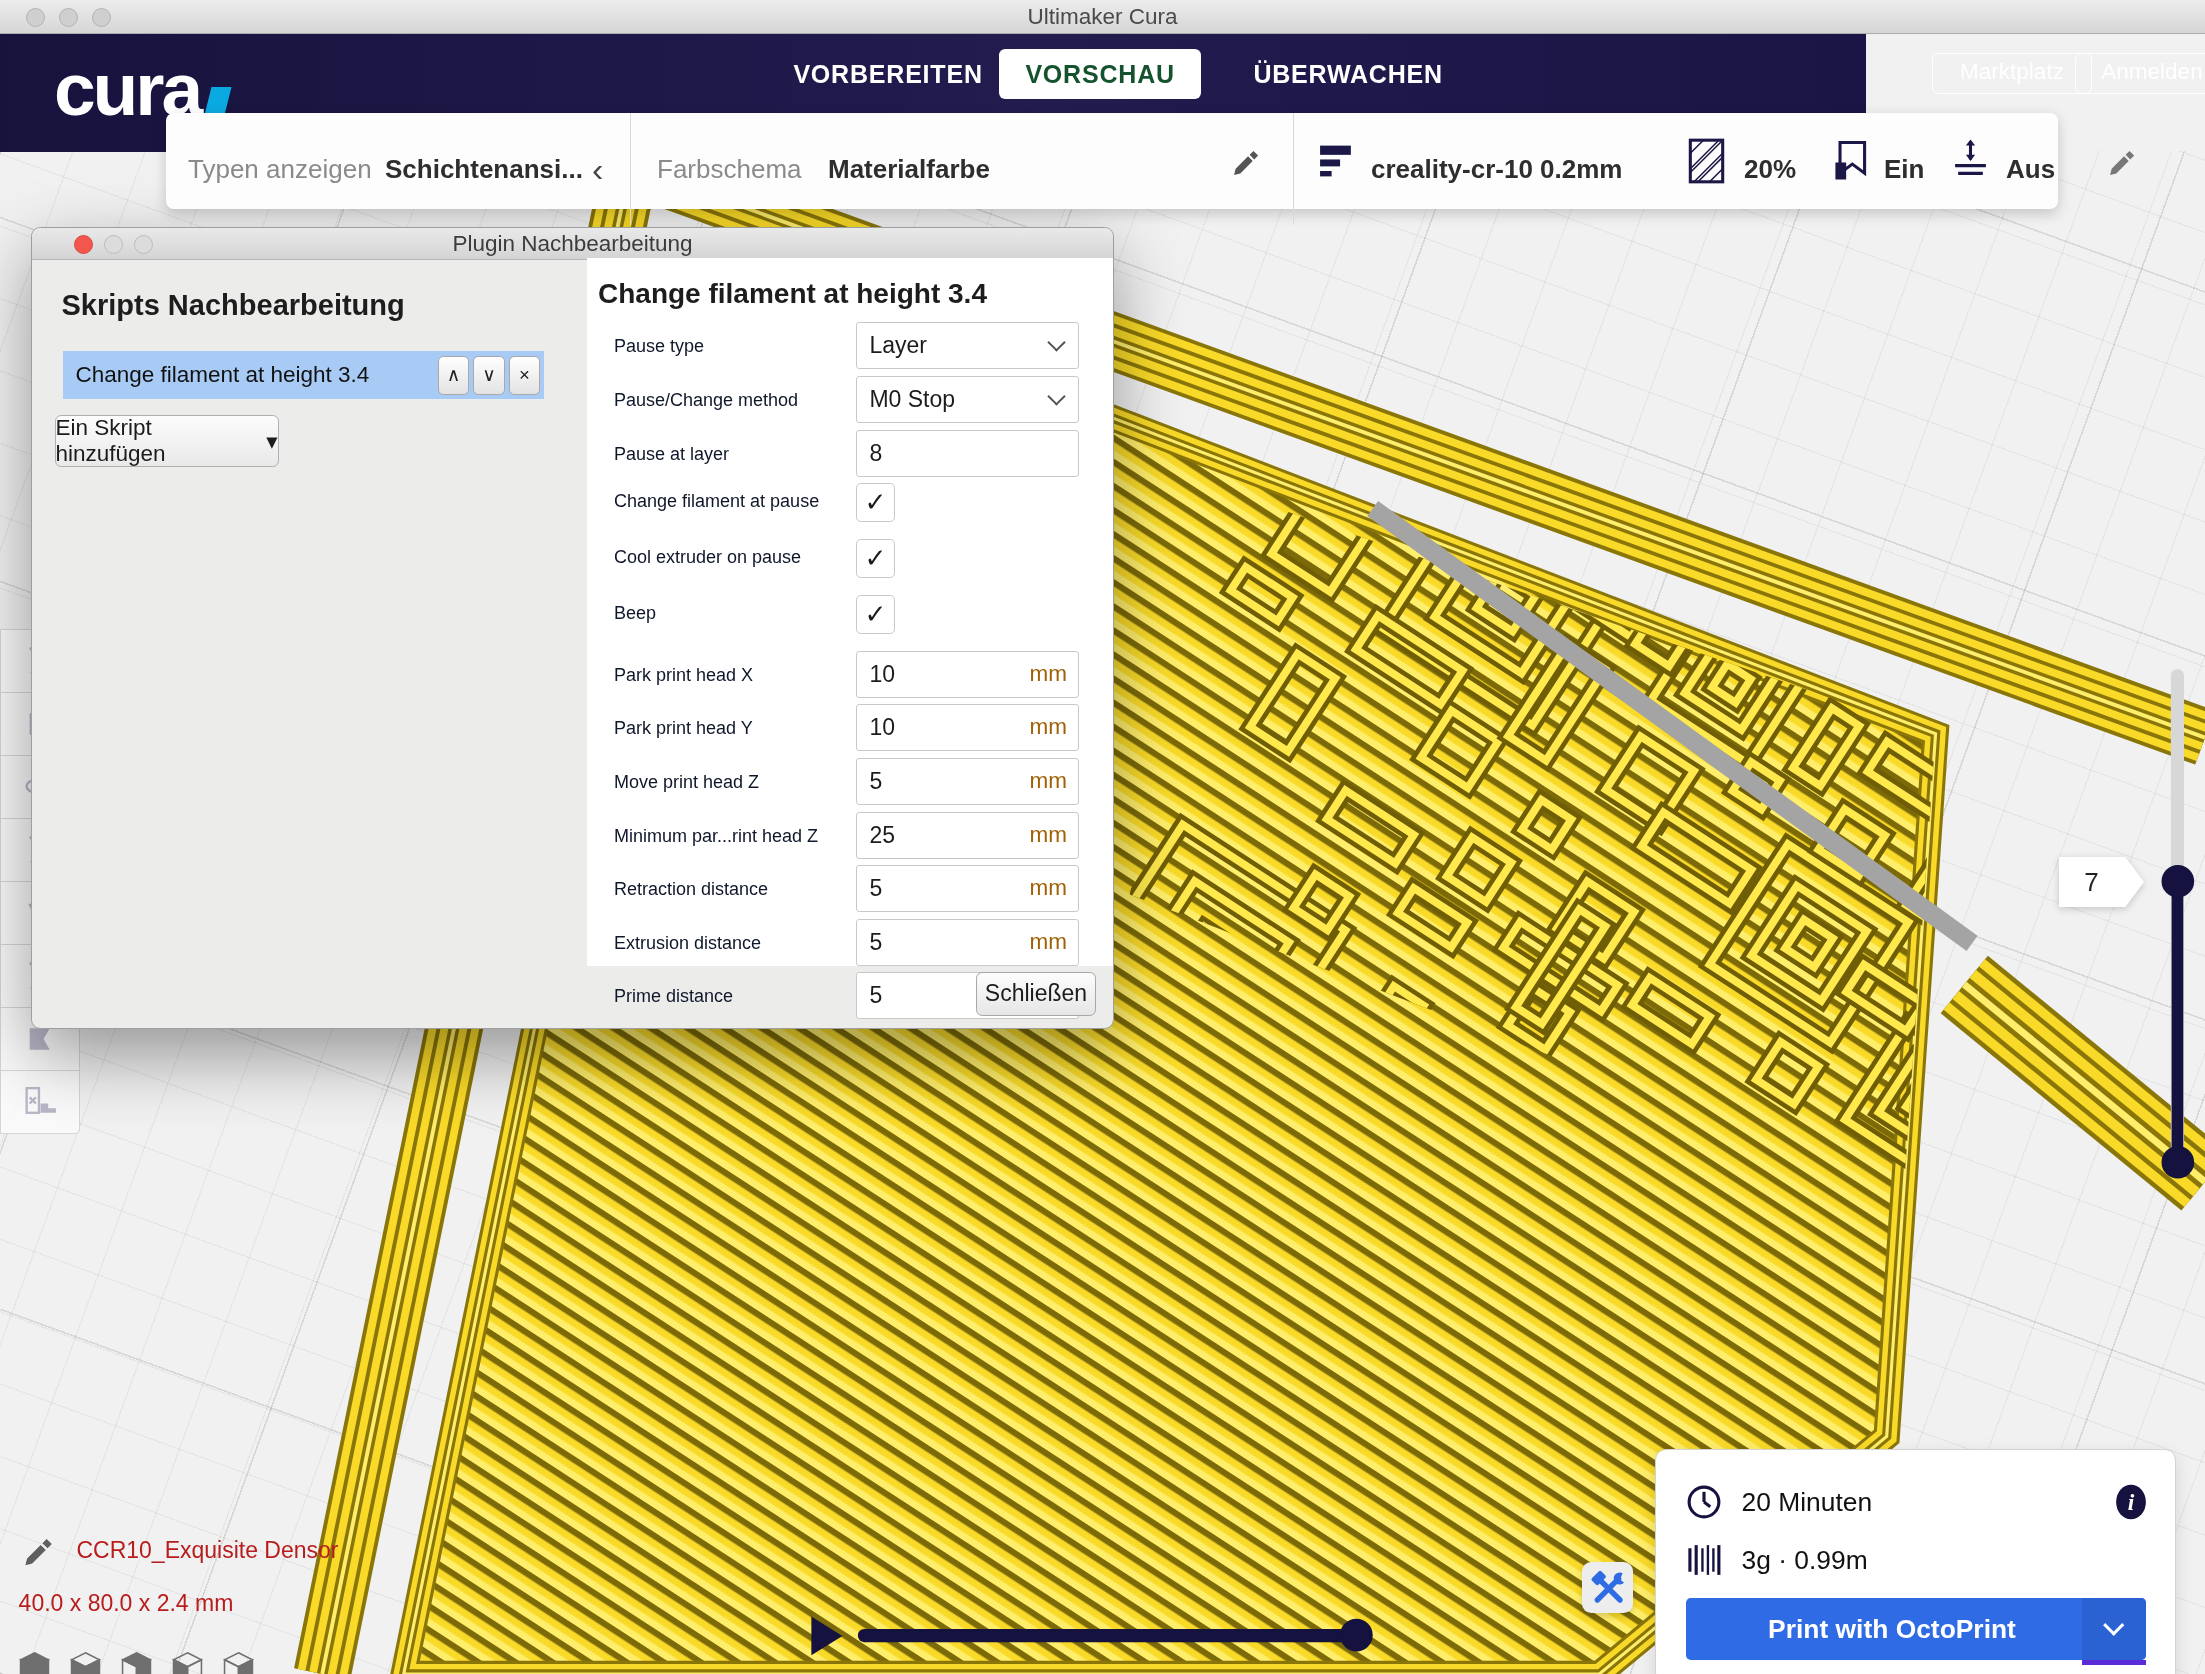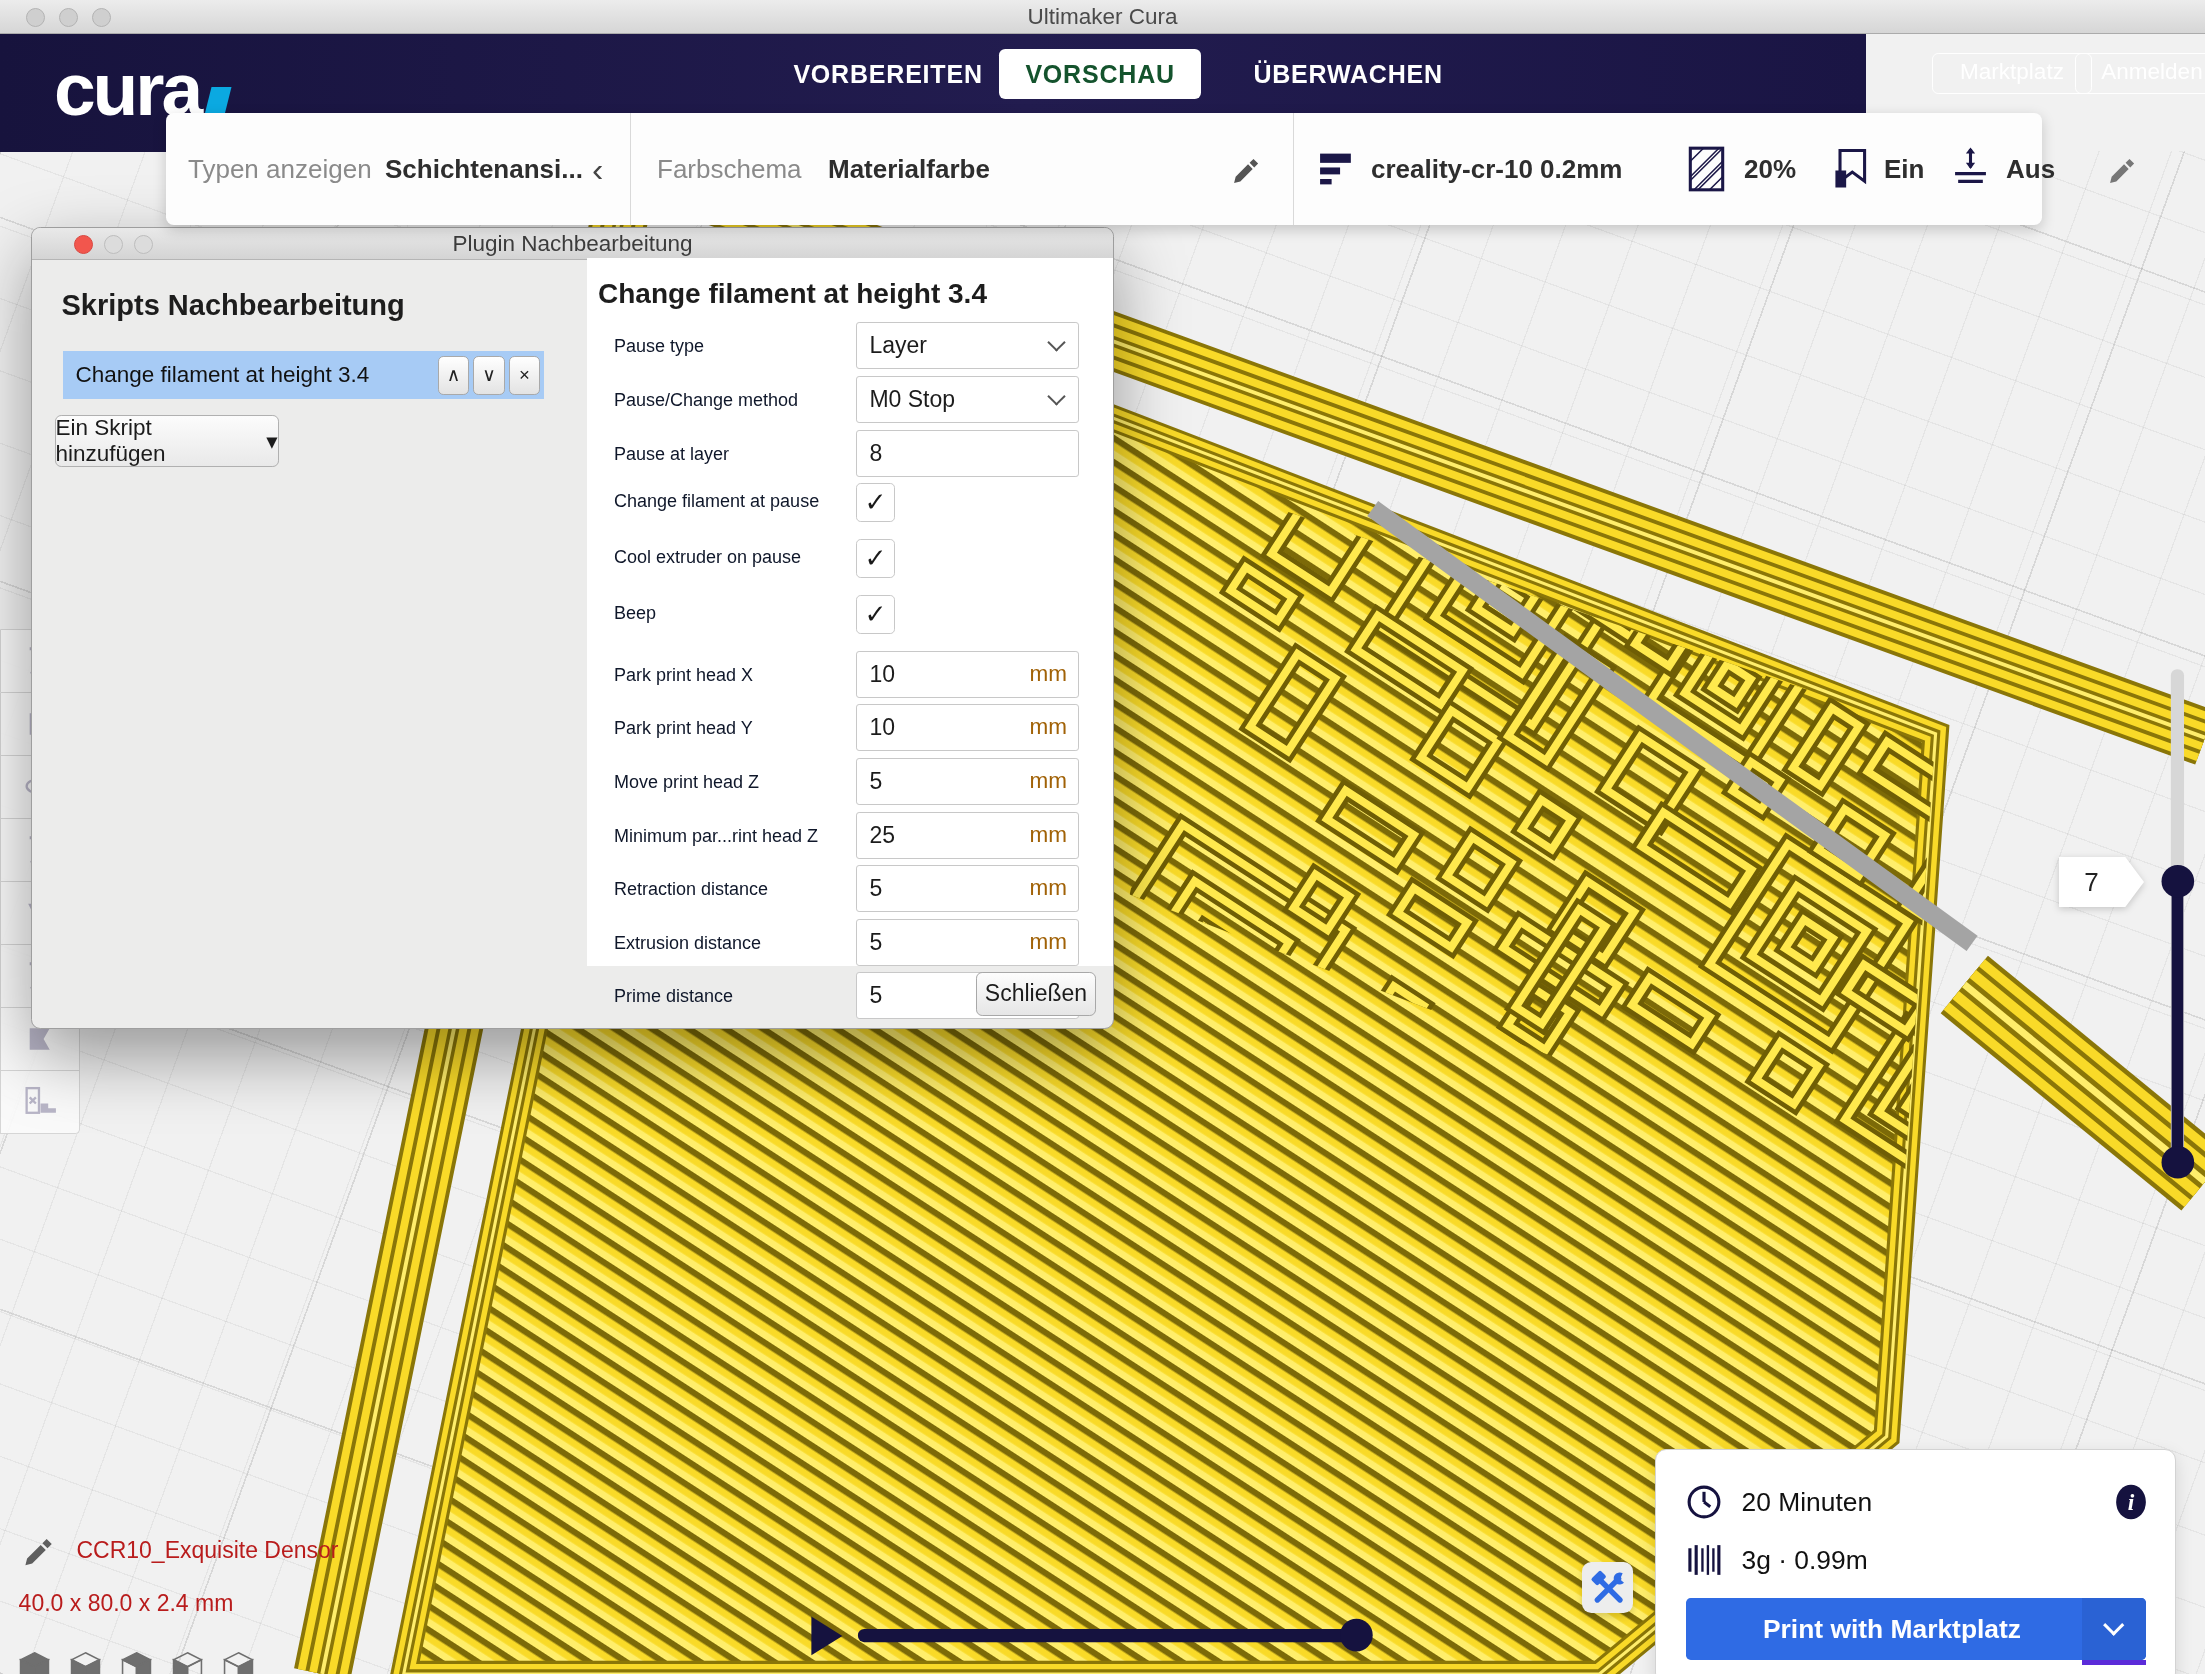--- a/index.html
+++ b/index.html
@@ -18,22 +18,22 @@
   .logo{position:absolute;left:54px;top:14px;color:#ffffff;font-size:75px;font-weight:bold;
     letter-spacing:-3.1px;line-height:85px;}
   .logo .dot{display:inline-block;width:20px;height:28px;background:#0ba9e1;
     transform:skewX(-14deg);margin-left:7.8px;}
   .tab{position:absolute;top:15.5px;height:50px;line-height:50px;padding:0 26.4px;color:#ffffff;
     font-size:25px;font-weight:bold;letter-spacing:0.8px;border-radius:6.2px;}
   .tab.active{background:#ffffff;color:#14532d;}
   .hbtn{position:absolute;top:20px;height:39px;line-height:36px;padding:0 20px;
     border:1.6px solid #ffffff;border-radius:6.2px;color:#ffffff;font-size:22.5px;}
   
-  .vtoolbar{position:absolute;left:166px;top:113px;width:1876px;height:112px;background:#fdfdfd;
-    border-radius:7.8px;box-shadow:0 4.7px 14px rgba(0,0,0,.18);z-index:22;}
+  .vtoolbar{position:absolute;left:166px;top:113px;width:1876px;height:96px;background:#fdfdfd;
+    border-radius:7.8px;box-shadow:0 4.7px 14px rgba(0,0,0,.18);z-index:22;padding-left:16px;}
   .vtb-div{position:absolute;top:0;width:0.8px;height:112px;background:#d9d9d9;}
   .vtb-text{position:absolute;top:0;height:112px;line-height:112px;font-size:26px;white-space:nowrap;}
   .vtb-gray{color:#8a8a8a;} .vtb-dark{color:#2e2e2e;font-weight:bold;}
   .vtb-icon{position:absolute;top:50%;transform:translateY(-50%);}
   
   .scene{position:absolute;left:0;top:151px;width:2205px;height:1523px;background:#f1f1f1;
     background-image:
       repeating-linear-gradient(110deg, rgba(60,60,60,.14) 0 1.6px, transparent 1.6px 342px),
       repeating-linear-gradient(20deg,  rgba(60,60,60,.14) 0 1.6px, transparent 1.6px 342px),
       repeating-linear-gradient(110deg, rgba(0,0,0,.05) 0 1.2px, transparent 1.2px 68px),
@@ -553,20 +553,20 @@
         <line x1="5" y1="8" x2="5" y2="38" stroke="#15123f" stroke-width="4"></line>
         <line x1="13" y1="4" x2="13" y2="42" stroke="#15123f" stroke-width="4"></line>
         <line x1="21" y1="8" x2="21" y2="38" stroke="#15123f" stroke-width="3"></line>
         <line x1="28" y1="4" x2="28" y2="42" stroke="#15123f" stroke-width="3"></line>
         <line x1="35" y1="8" x2="35" y2="38" stroke="#15123f" stroke-width="3"></line>
         <line x1="42" y1="4" x2="42" y2="42" stroke="#15123f" stroke-width="4"></line>
       </svg>
       <span class="job-text">3g · 0.99m</span>
     </div>
     <div class="print-btn">
-      <span style="margin-right:47px">Print with Marktplatz</span>
+      <span style="margin-right:47px">Print with OctoPrint</span>
       <span class="dd"></span>
       <span class="accent"></span>
     </div>
   </div>
 
 </div>
 
 
 </body></html>

